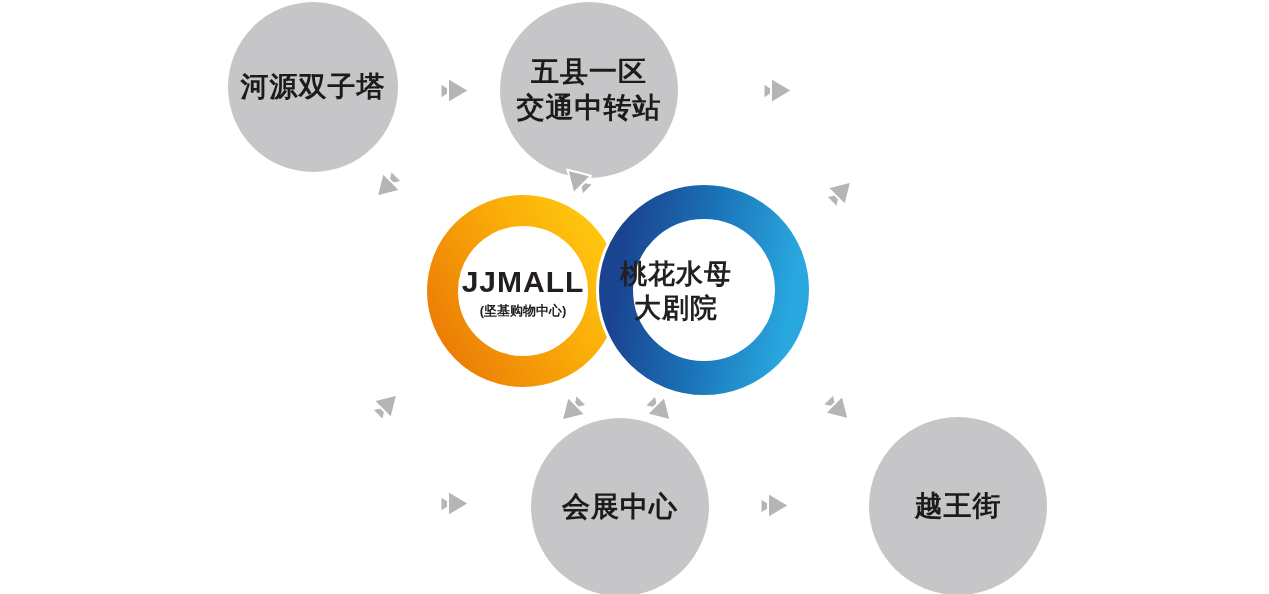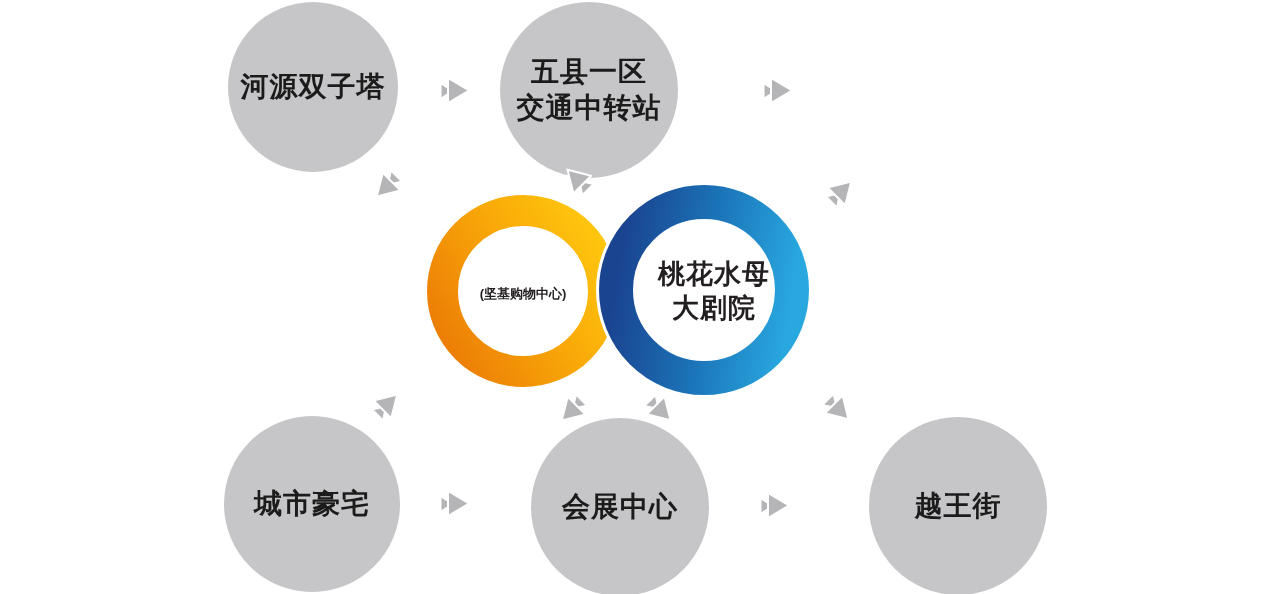--- a/index.html
+++ b/index.html
@@ -39,21 +39,21 @@
     position:absolute;
     display:flex;flex-direction:column;
     align-items:center;justify-content:center;
     text-align:center;
     color:#231f20;
     font-weight:700;
   }
   #lbl-orange{left:458px;top:246px;width:130px;height:92px;}
   #lbl-orange .t1{font-size:30px;font-weight:800;letter-spacing:1px;}
   #lbl-orange .t2{font-size:13px;margin-top:3px;letter-spacing:0;}
-  #lbl-blue{left:642px;top:244px;width:144px;height:94px;font-size:27px;line-height:34px;letter-spacing:1px;font-family:Liberation Serif, serif;}
+  #lbl-blue{left:604px;top:244px;width:144px;height:94px;font-size:27px;line-height:34px;letter-spacing:1px;font-family:Liberation Serif, serif;}
 
   
   .chev{position:absolute;width:32px;height:28px;overflow:visible;}
   .rot45{transform:rotate(45deg);}
   .rot135{transform:rotate(135deg);}
   .rot225{transform:rotate(225deg);}
   .rotM45{transform:rotate(-45deg);}
   #a1{left:439px;top:76px;}
   #a2{left:762px;top:76px;}
   #a3{left:439px;top:489px;}
@@ -81,23 +81,20 @@
     </defs>
   </svg>
 
   <div class="node" id="n-tl">
     <span>河源双子塔</span>
   </div>
   <div class="node" id="n-tc">
     <span>五县一区</span>
     <span>交通中转站</span>
   </div>
-  <div class="node" id="n-bl">
-    <span>城市豪宅</span>
-  </div>
   <div class="node" id="n-bc">
     <span>会展中心</span>
   </div>
   <div class="node" id="n-br">
     <span>越王街</span>
   </div>
 
   <svg class="rings" viewBox="415 178 400 224">
     <defs>
       <linearGradient id="gOrange" x1="0" y1="0.8" x2="1" y2="0.2">
@@ -110,20 +107,21 @@
         <stop offset="0.5" stop-color="#1b73b7"></stop>
         <stop offset="1" stop-color="#29a8e0"></stop>
       </linearGradient>
     </defs>
     <circle cx="523" cy="291" r="80.5" fill="#ffffff" stroke="url(#gOrange)" stroke-width="31"></circle>
     <circle cx="704" cy="290" r="88" fill="none" stroke="#ffffff" stroke-width="40"></circle>
     <circle cx="704" cy="290" r="88" fill="#ffffff" stroke="url(#gBlue)" stroke-width="34"></circle>
   </svg>
 
   <div class="ringlabel" id="lbl-orange">
+    <div class="t1">JJMALL</div>
     <div class="t2">(坚基购物中心)</div>
   </div>
   <div class="ringlabel" id="lbl-blue">
     <div>桃花水母</div>
     <div>大剧院</div>
   </div>
 
   <svg class="chev" id="a1">
       <use href="#chev"></use>
     </svg>

